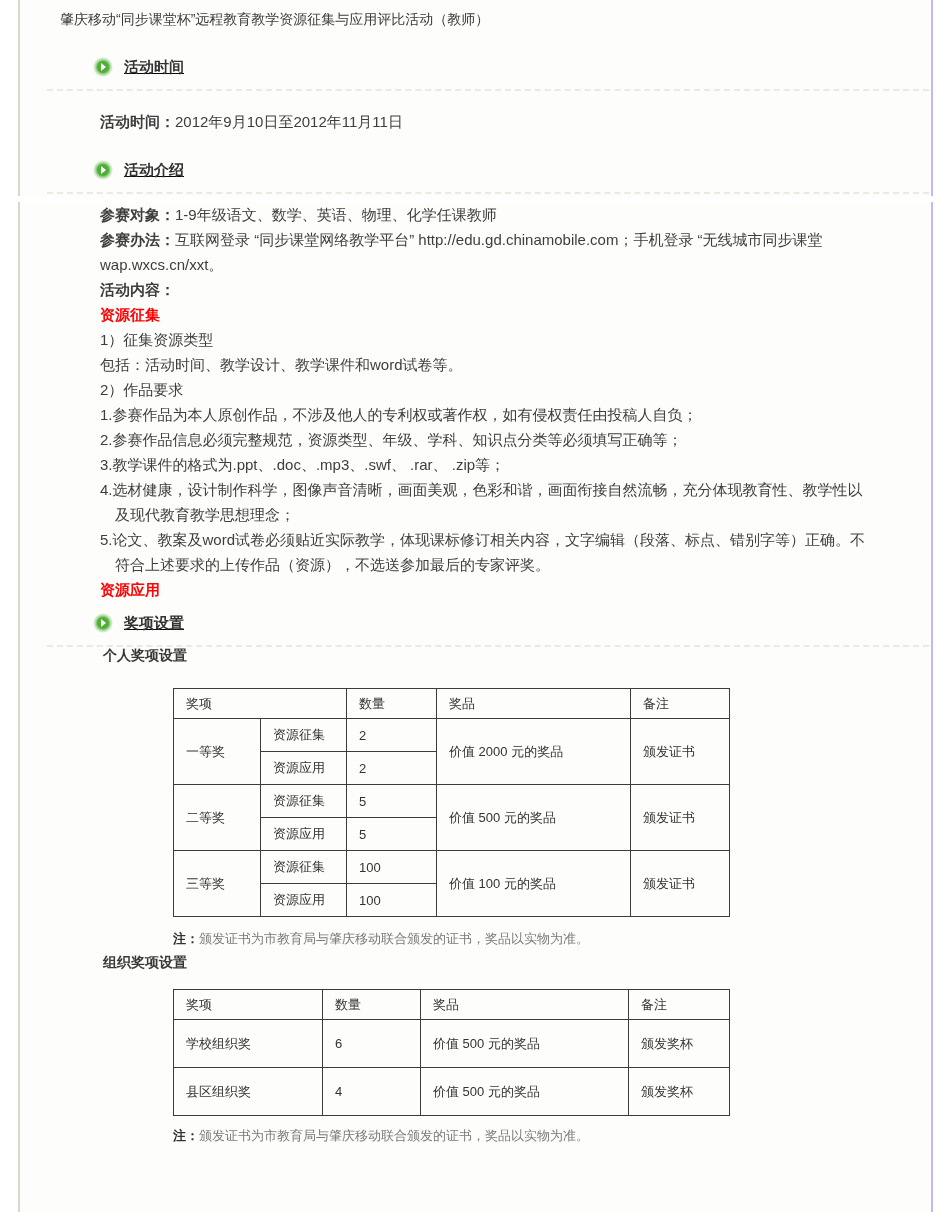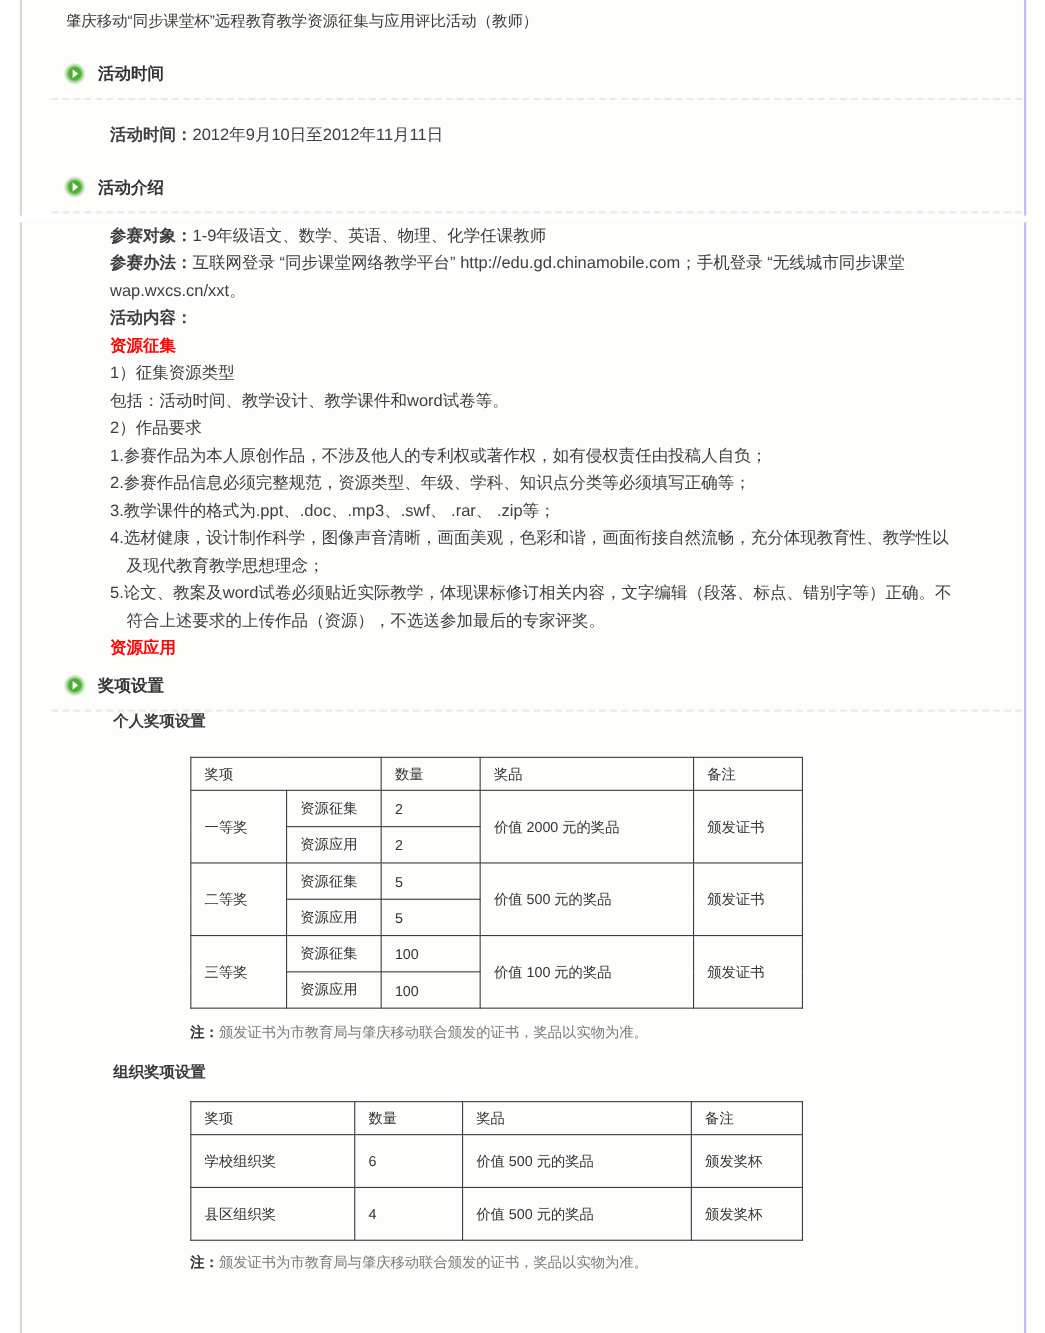--- a/index.html
+++ b/index.html
@@ -5,21 +5,21 @@
   * { margin:0; padding:0; box-sizing:border-box; }
   html,body { width:950px; height:1212px; background:#ffffff; overflow:hidden;
     font-family:"Liberation Sans","DejaVu Sans",sans-serif; }
   .card { margin:0 17px 0 18px; background:#fdfdfb;
     border-left:2px solid #d8d8cd; border-right:2px solid #c4b5fd; }
   .card-top { height:196px; overflow:hidden; margin-bottom:6px; }
   .card-main { min-height:1010px; }
 
   .page-title { padding:9px 20px 0 40px; font-size:14px; color:#3b3b3b; line-height:20px; }
 
-  .section-head { display:flex; align-items:center; gap:11px; padding-left:38px; height:22px; }
+  .section-head { display:flex; align-items:center; gap:11px; padding-left:73px; height:22px;text-decoration:underline; }
   .sh1 { margin-top:27px; }
   .sh2 { margin-top:27px; }
   .sh-awards { margin-top:10px; }
   .bullet { width:20px; height:20px; position:relative; flex:0 0 auto;
     background:radial-gradient(circle at 50% 50%, #4fae35 0%, #4fae35 38%,
       rgba(79,174,53,.45) 52%, rgba(79,174,53,0) 72%); border-radius:50%; }
   .bullet::after { content:""; position:absolute; left:8px; top:6px;
     border-left:5px solid #ffffff; border-top:4px solid transparent; border-bottom:4px solid transparent; }
   .section-title { font-size:15px; font-weight:bold; color:#333333; }
   .divider { border-top:2px dashed #eaeae1; margin:11px 2px 0 27px; }
@@ -43,21 +43,21 @@
   .t-personal { margin:23px 0 0 70px; width:556px; }
   .t-personal tr.hrow { height:30px; }
   .t-personal tr.drow { height:33px; }
   .t-org { margin:17px 0 0 70px; width:556px; }
   .t-org tr.hrow { height:30px; }
   .t-org tr.drow { height:48px; }
 
   .note { margin:13px 0 0 70px; font-size:13px; color:#7a7a7a; }
   .note .note-label { color:#333333; font-weight:bold; }
   .note2 { margin-top:11px; }
-  .gap18 { margin-top:18px; }
+  .gap18 { margin-top:6px; }
 </style>
 </head>
 <body>
 
 <div class="card card-top">
   <div class="page-title">肇庆移动“同步课堂杯”远程教育教学资源征集与应用评比活动（教师）</div>
 
   <div class="section-head sh1">
     <span class="bullet"></span>
     <span class="section-title">活动时间</span>

